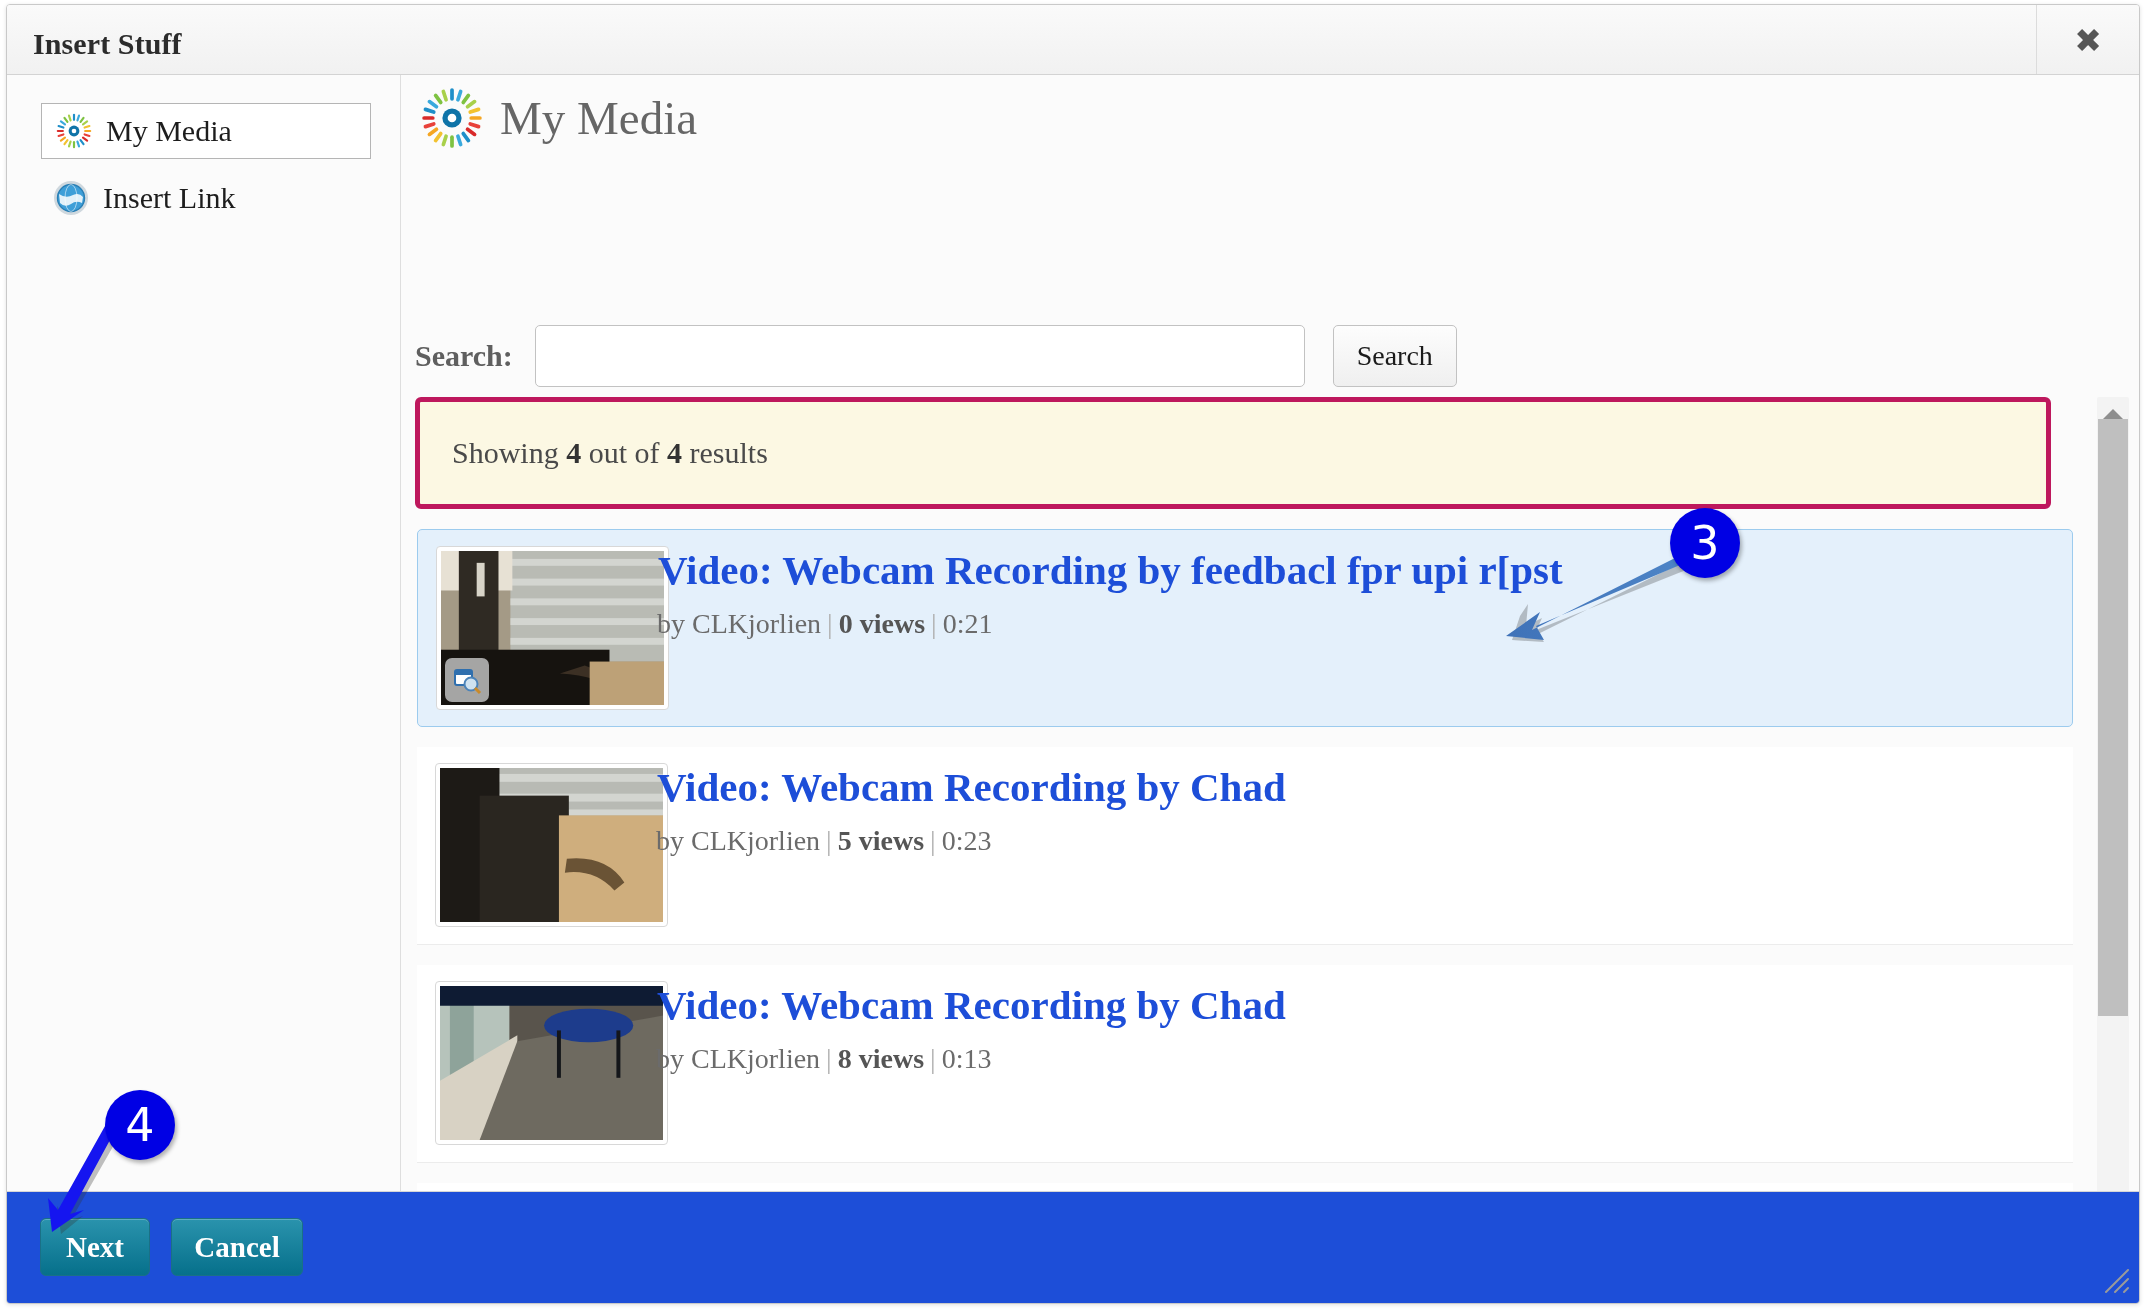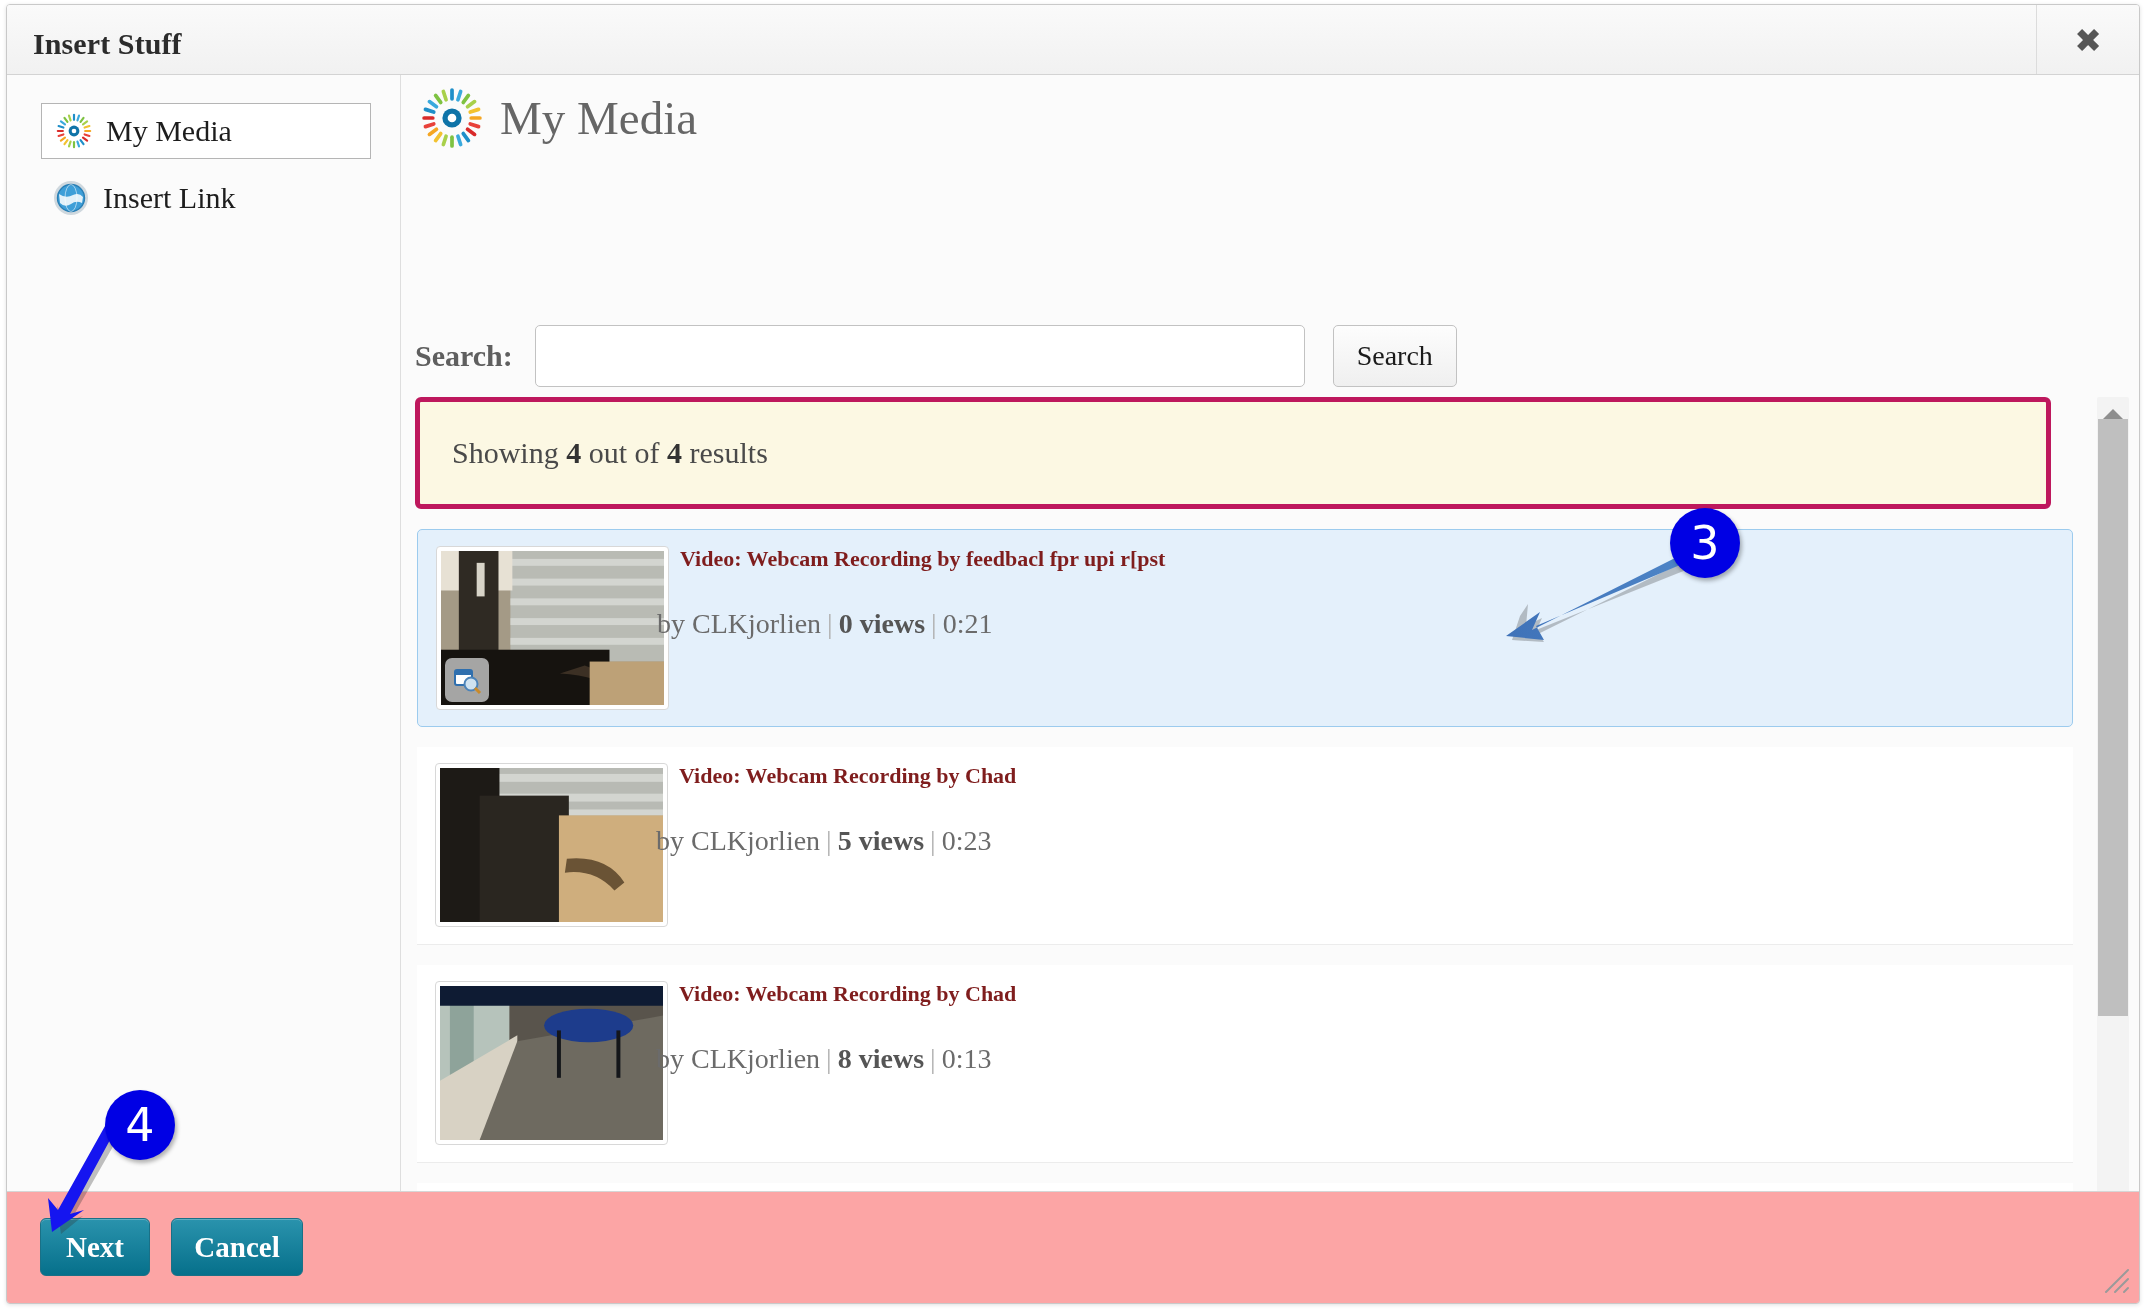--- a/index.html
+++ b/index.html
@@ -212,22 +212,22 @@
     overflow: hidden;
   }
   .badge {
     position: absolute; left: 4px; bottom: 3px;
     width: 44px; height: 44px;
     border-radius: 7px;
     background: rgba(186,186,186,.88);
     display: flex; align-items: center; justify-content: center;
   }
   .item .it-title {
-    position: absolute; left: 262px; top: 16px;
-    font-size: 22px; font-weight: bold; color: #7f1d1d;
+    position: absolute; left: 240px; top: 16px;
+    font-size: 41px; font-weight: bold; color: #1d4ed8;
     white-space: nowrap;
   }
   .item .it-meta {
     position: absolute; left: 239px; top: 78px;
     font-size: 28px; color: #6b6b6b;
     white-space: nowrap;
   }
   .item .it-meta b { color: #555; font-weight: bold; }
   .item .it-meta .sep { color: #b0b0b0; padding: 0 6px; }
 
@@ -263,21 +263,21 @@
     position: absolute; left: 1px; top: 22px;
     width: 30px; height: 597px;
     background: #bfbfbf;
     cursor: pointer;
   }
 
   
   .footer {
     position: absolute; left: 0; bottom: 0;
     width: 100%; height: 112px;
-    background: #fca5a5;
+    background: #1d4ed8;
     border-top: 1px solid #d6d6d6;
     box-sizing: border-box;
     margin-top: 40px;
   }
   .btn-primary, .btn-secondary {
     position: absolute; top: 26px;
     height: 58px;
     border: 1px solid #1a7086;
     border-radius: 6px;
     background: linear-gradient(#2a93ad,#06708b);

